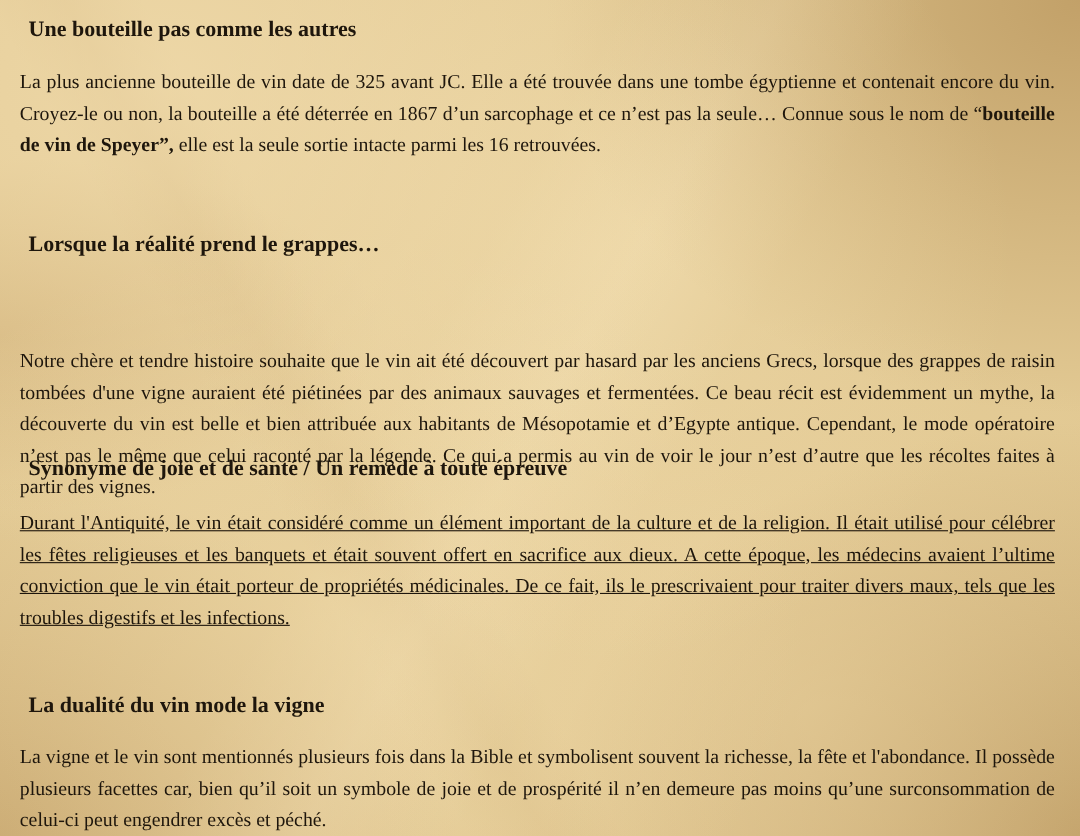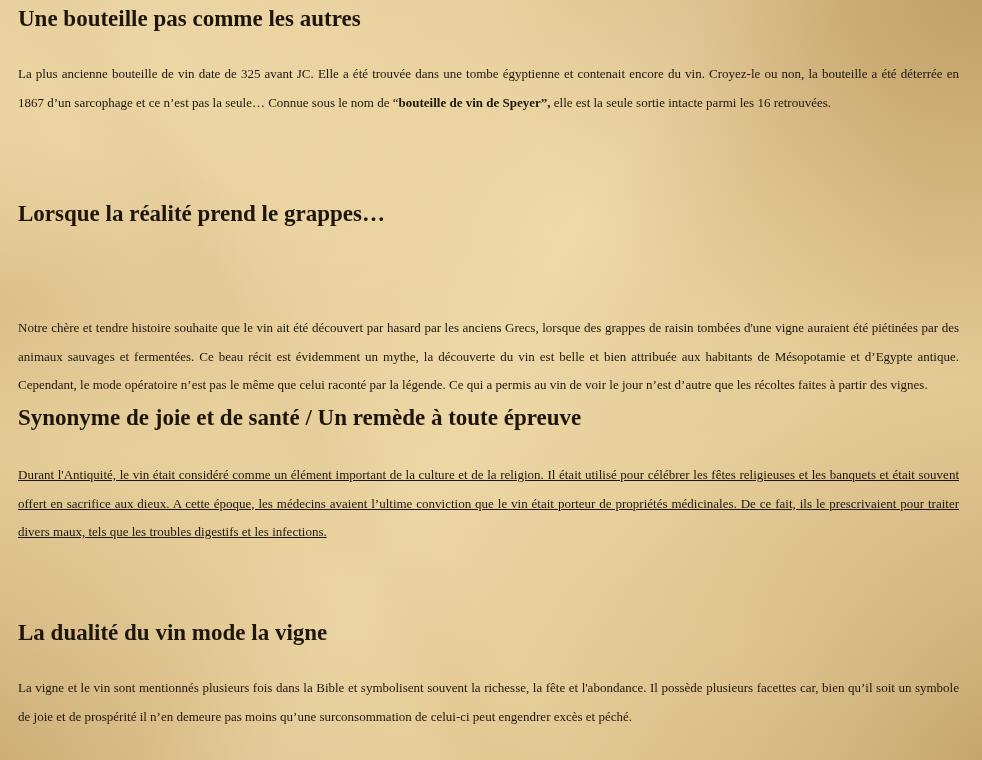--- a/index.html
+++ b/index.html
@@ -27,33 +27,33 @@
         linear-gradient(60deg, rgba(180,140,80,0.0) 30%, rgba(180,140,80,0.12) 35%, rgba(180,140,80,0.0) 40%);
     }
     .page {
       position: absolute;
       left: 18px;
       top: 0;
       width: 941px;
     }
     .heading {
       font-weight: bold;
-      font-size: 23px;
+      font-size: 20px;
       line-height: 22px;
-      margin: 0;
+      margin: 8px;
       position: absolute;
       left: 0;
       white-space: nowrap;
     }
     .para {
       position: absolute;
       left: 0;
       width: 941px;
       margin: 0;
-      font-size: 13px;
+      font-size: 18px;
       line-height: 28.5px;
       text-align: justify;
     }
     .para b { font-weight: bold; }
     #h1 { top: 8px; }
     #p1 { top: 60px; }
     #h2 { top: 203px; }
     #p2 { top: 272px; margin-top: 42px; }
     #h3 { top: 407px; }
     #p3 { top: 461px; text-decoration: underline; }

